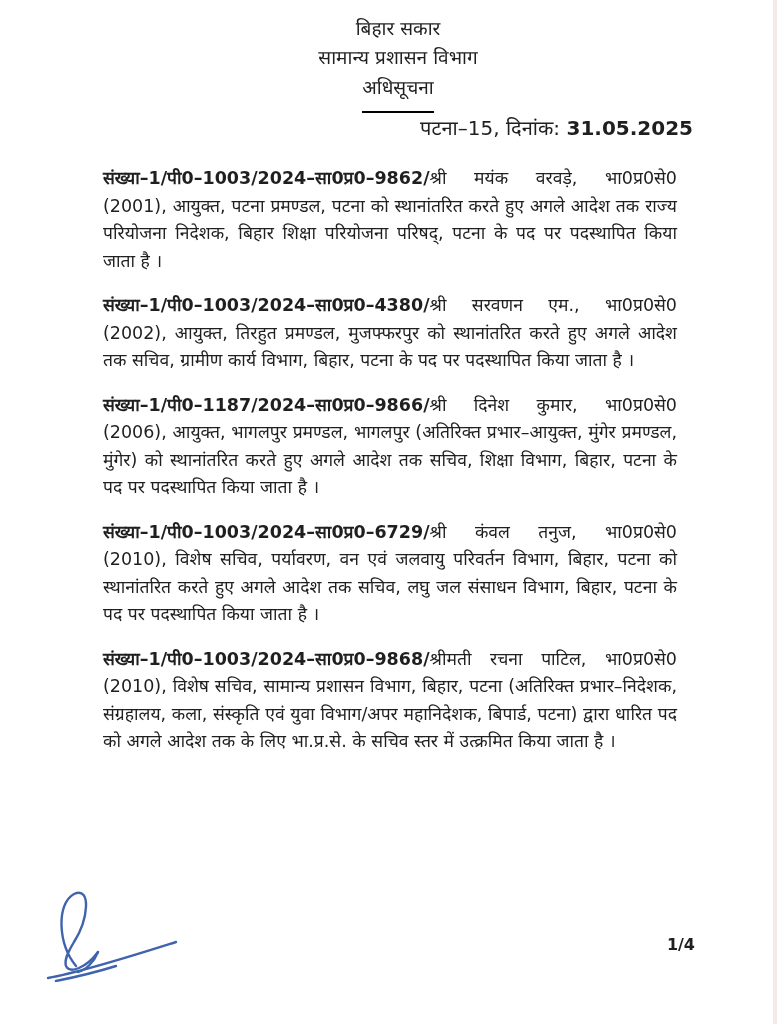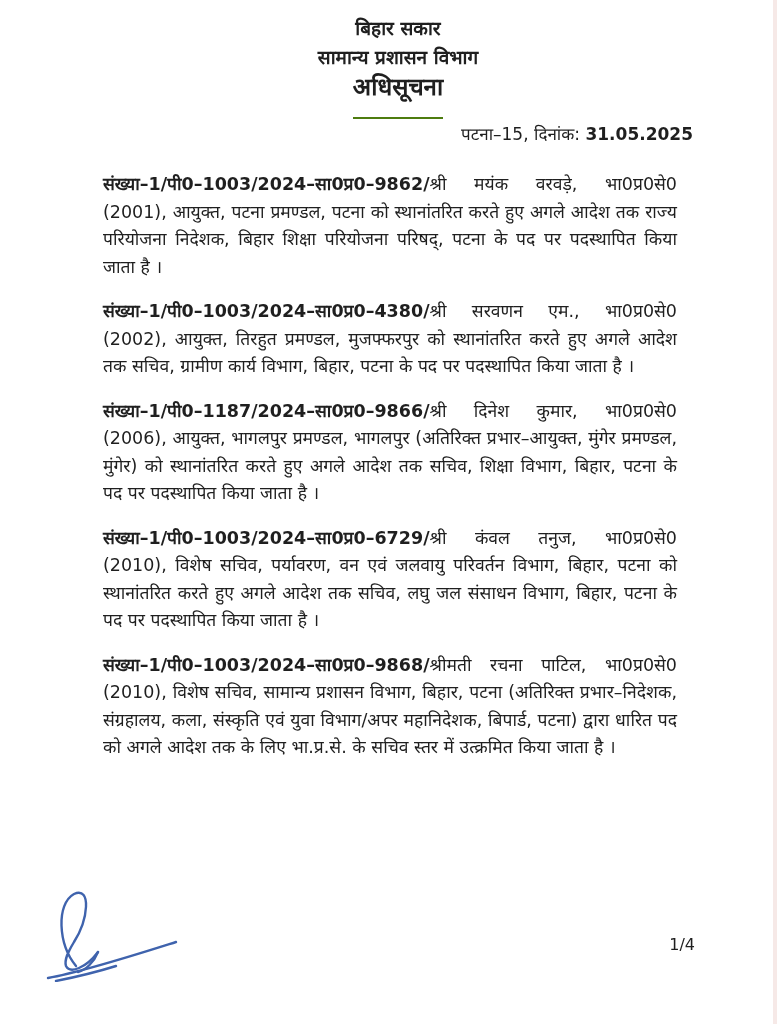--- a/index.html
+++ b/index.html
@@ -19,51 +19,51 @@
     width: 4px;
     height: 100%;
     background: #f6e9e7;
   }
   .content {
     position: absolute;
     left: 103px;
     top: 14px;
     width: 590px;
   }
-  .header { text-align: center; font-weight: bold; }
+  .header { text-align: center; font-weight: normal; }
   .title-line { font-size: 19px; line-height: 29px; }
   .notification-label {
     display: inline-block;
-    font-size: 24px;
+    font-size: 19px;
     line-height: 26px;
-    border-bottom: 2px solid #4d7c0f;
-    padding-bottom: 17px;
+    border-bottom: 2px solid #000000;
+    padding-bottom: 11px;
     margin-top: 2px;
   }
   .dateline {
     text-align: right;
-    font-size: 17px;
+    font-size: 20px;
     line-height: 24px;
     margin-top: 3px;
     margin-bottom: 25px;
   }
   .date-bold { font-weight: bold; }
   .body-text p.para {
     font-size: 17.5px;
     line-height: 27.5px;
     text-align: justify;
     margin: 0 16px 17px 0;
   }
   .ref { font-weight: bold; }
   .page-number {
     position: absolute;
     right: 84px;
     top: 935px;
     font-size: 16px;
-    font-weight: normal;
+    font-weight: bold;
   }
   .signature {
     position: absolute;
     left: 42px;
     top: 882px;
     width: 160px;
     height: 100px;
   }
 </style>
 </head>

